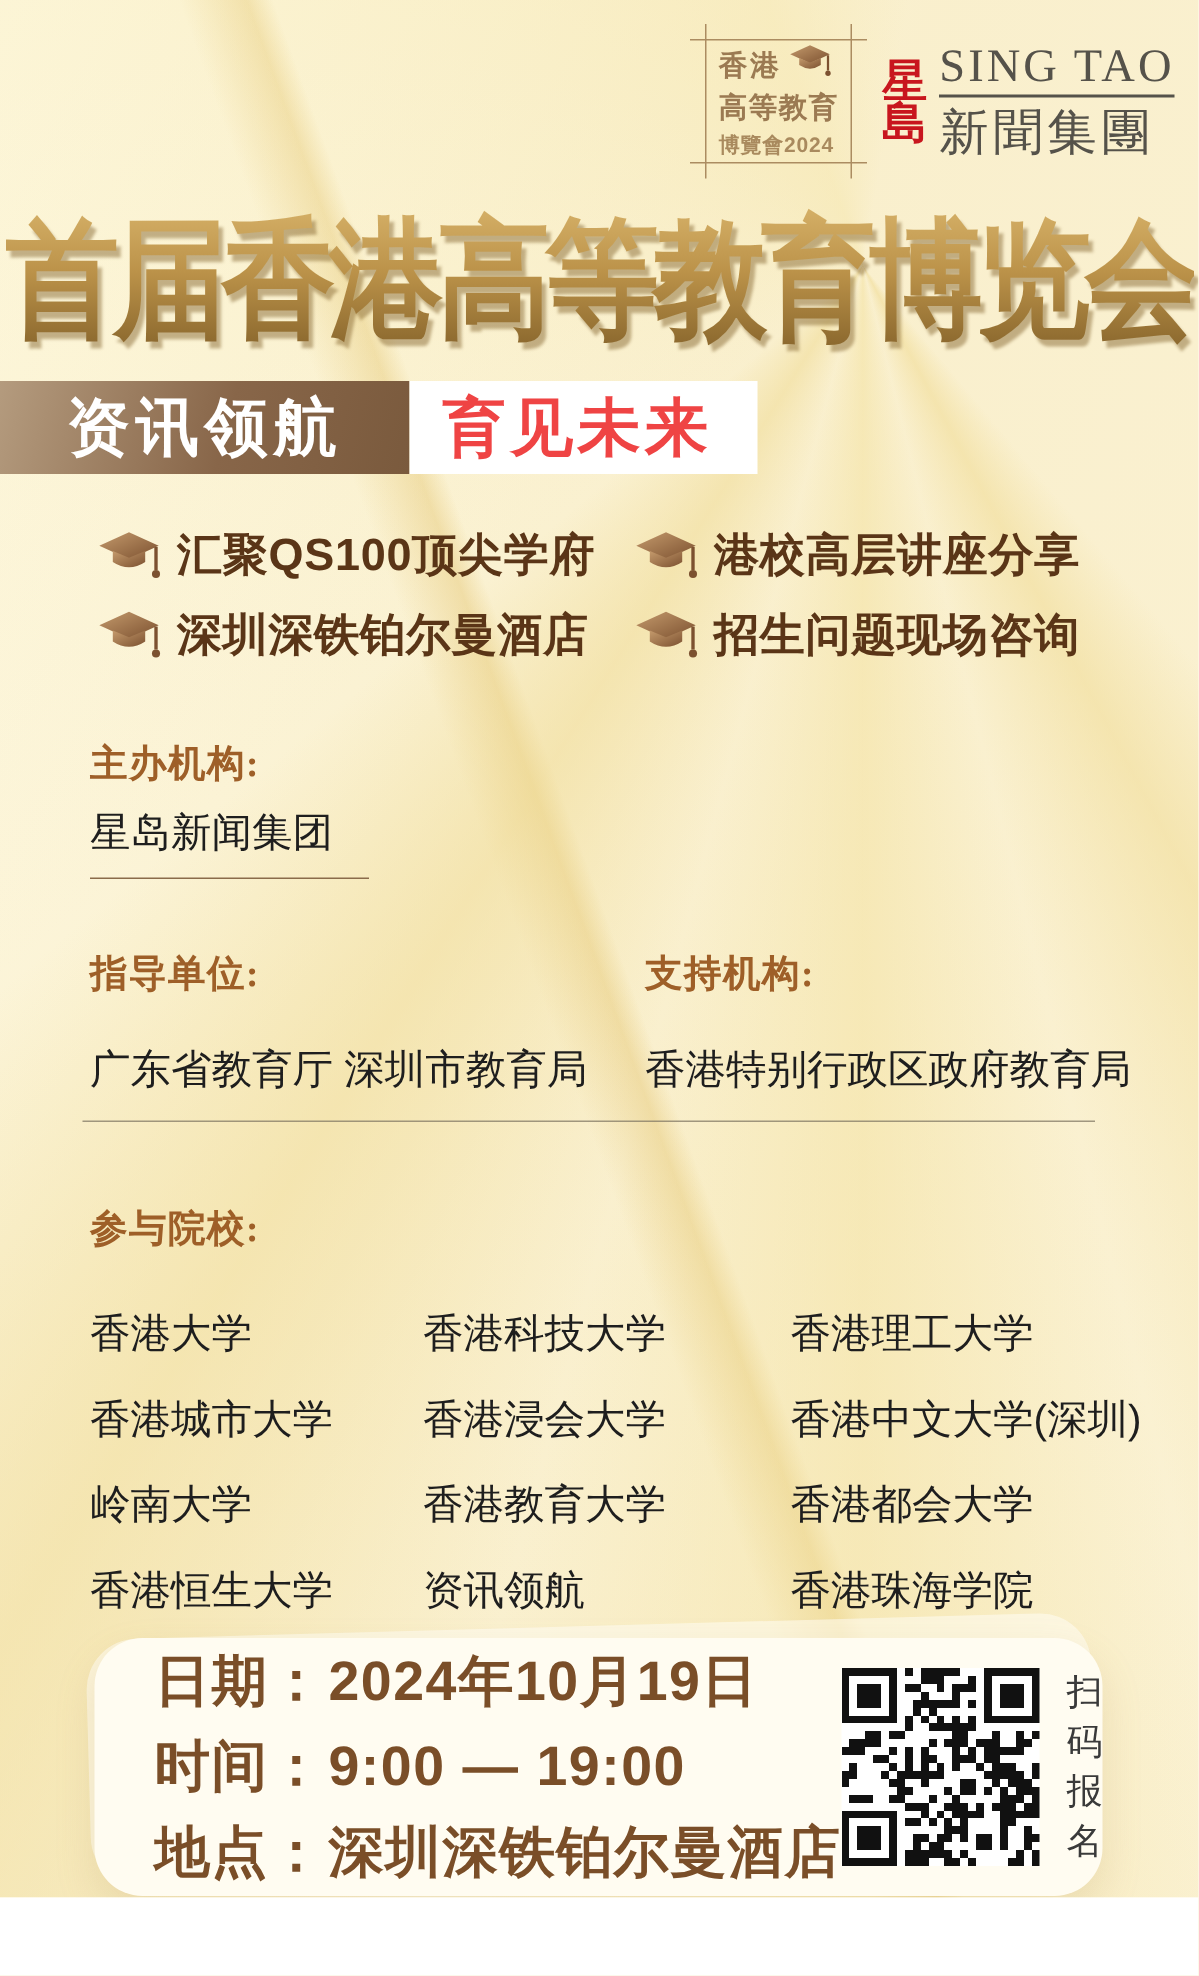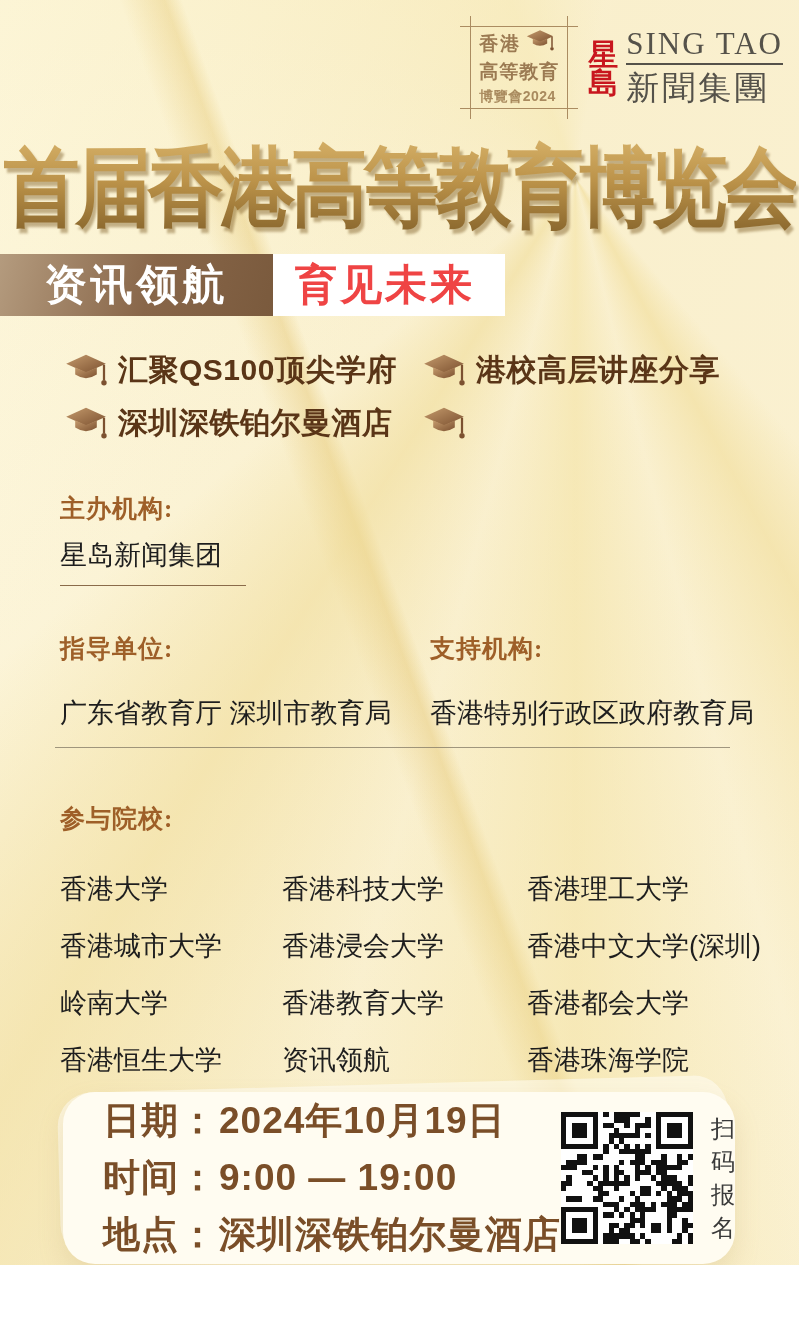--- a/index.html
+++ b/index.html
@@ -177,20 +177,21 @@
         </svg>
       <span class="hl-text">深圳深铁铂尔曼酒店</span>
     </div>
     <div class="hl-item">
       <svg class="cap" viewBox="0 0 48 40">
           <polygon points="24,2 46,12 24,22 2,12" fill="url(#capg)"></polygon>
           <path d="M12,16 v8 q12,8 24,0 v-8 l-12,5 z" fill="url(#capg)"></path>
           <line x1="44" y1="13" x2="44" y2="30" stroke="#7c5130" stroke-width="2.5"></line>
           <circle cx="44" cy="33" r="3" fill="#7c5130"></circle>
         </svg>
+      <span class="hl-text">招生问题现场咨询</span>
     </div>
   </div>
 
   <div class="sections">
 
     <div class="sec-heading h-organizer">主办机构:</div>
     <div class="org-name">星岛新闻集团</div>
     <div class="org-underline"></div>
 
     <div class="two-col">

